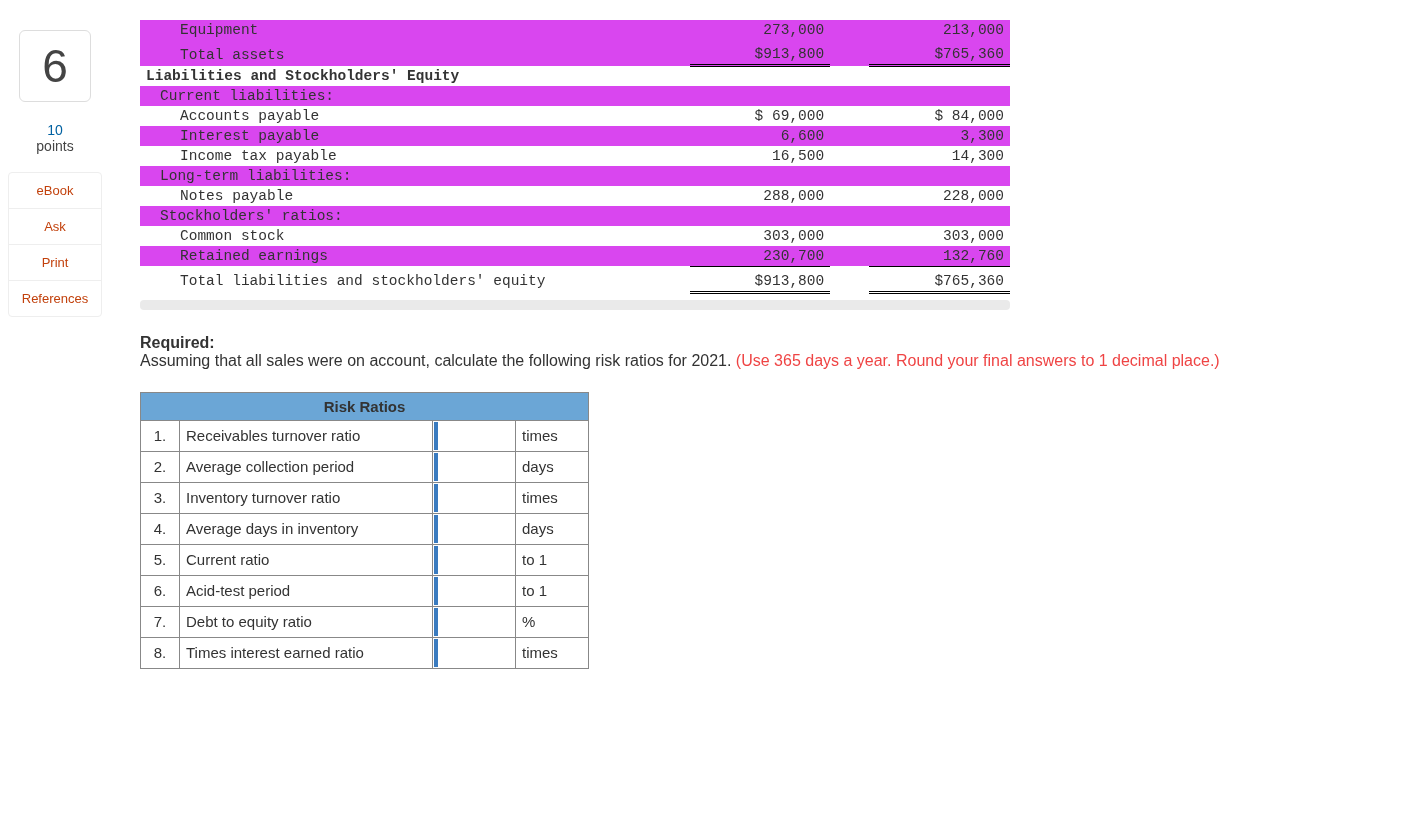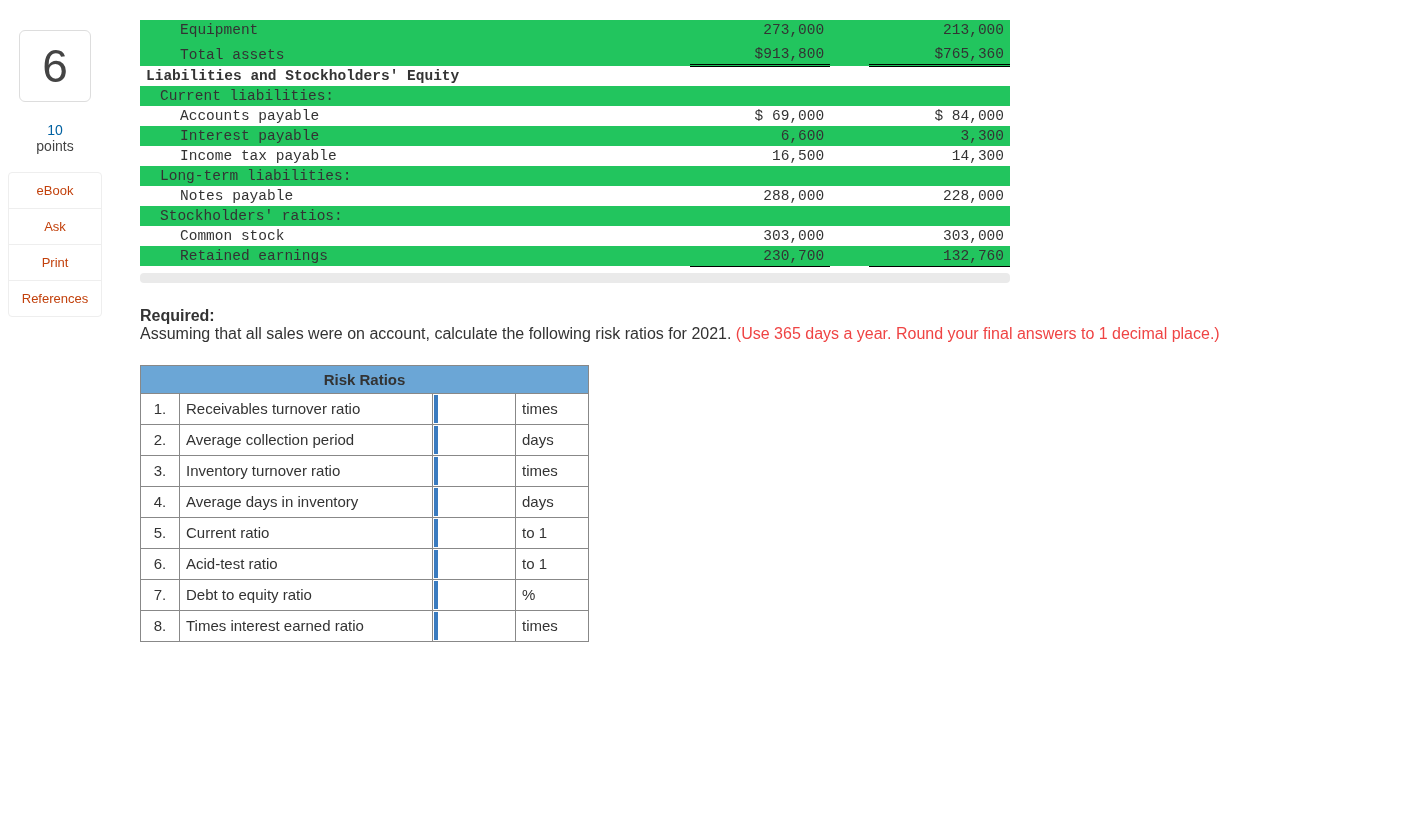--- a/index.html
+++ b/index.html
@@ -40,21 +40,21 @@
   border-bottom:1px solid #eee;
   cursor:pointer;
 }
 .side-links .link:last-child { border-bottom:none;}
 .main {
   flex: 1;
   padding: 20px 40px 40px 30px;
   max-width: 1250px;
 }
 .fin-table { width:100%; max-width:870px; border-collapse: collapse; font-family:"Courier New",monospace; font-size:14.5px; }
-.fin-table tr.alt { background:#22c55e;margin-top:20px;}
+.fin-table tr.alt { background:#d946ef;margin-top:20px;}
 .fin-table td { padding: 2px 6px; white-space:nowrap;}
 .fin-table td.desc { width: 60%;}
 .fin-table td.num { text-align:right; width:110px;}
 .indent1 { padding-left: 20px !important;}
 .indent2 { padding-left: 40px !important;}
 .underline-cell { border-bottom:1px solid #000;}
 .dbl-underline { border-bottom:3px double #000;}
 .bold { font-weight:bold;}
 .scroll-bar {height:10px; background:#eaeaea; border-radius:4px; margin-top:6px; max-width:870px;}
 .req-block { margin-top:24px; font-family: Arial, sans-serif; font-size:16px; max-width:1200px;}
@@ -184,20 +184,27 @@
           <td style="width: 22px;"></td>
           <td class="num">303,000</td>
         </tr>
         <tr class="alt">
           <td class="desc indent2">Retained earnings</td>
           <td style="width: 12px;"></td>
           <td class="num underline-cell">230,700</td>
           <td style="width: 22px;"></td>
           <td class="num underline-cell">132,760</td>
         </tr>
+        <tr>
+          <td class="desc indent2" style="padding-top: 6px;">Total liabilities and stockholders' equity</td>
+          <td style="width: 12px;"></td>
+          <td class="num dbl-underline" style="padding-top: 6px;">$913,800</td>
+          <td style="width: 22px;"></td>
+          <td class="num dbl-underline" style="padding-top: 6px;">$765,360</td>
+        </tr>
       </tbody>
   </table>
   <div class="scroll-bar"></div>
 
   <div class="req-block">
     <div style="font-weight:bold;">Required:</div>
     <div>
       <span>Assuming that all sales were on account, calculate the following risk ratios for 2021. </span><span class="red">(Use 365 days a year. Round your final answers to 1 decimal place.)</span>
     </div>
   </div>
@@ -234,21 +241,21 @@
           <td class="unit">days</td>
         </tr>
         <tr>
           <td class="numcol">5.</td>
           <td class="label">Current ratio</td>
           <td class="inputcell"><input class="cell-input" type="text" style=""></td>
           <td class="unit">to 1</td>
         </tr>
         <tr>
           <td class="numcol">6.</td>
-          <td class="label">Acid-test ratio</td>
+          <td class="label">Acid-test period</td>
           <td class="inputcell"><input class="cell-input" type="text" style=""></td>
           <td class="unit">to 1</td>
         </tr>
         <tr>
           <td class="numcol">7.</td>
           <td class="label">Debt to equity ratio</td>
           <td class="inputcell"><input class="cell-input" type="text" style=""></td>
           <td class="unit">%</td>
         </tr>
         <tr>

